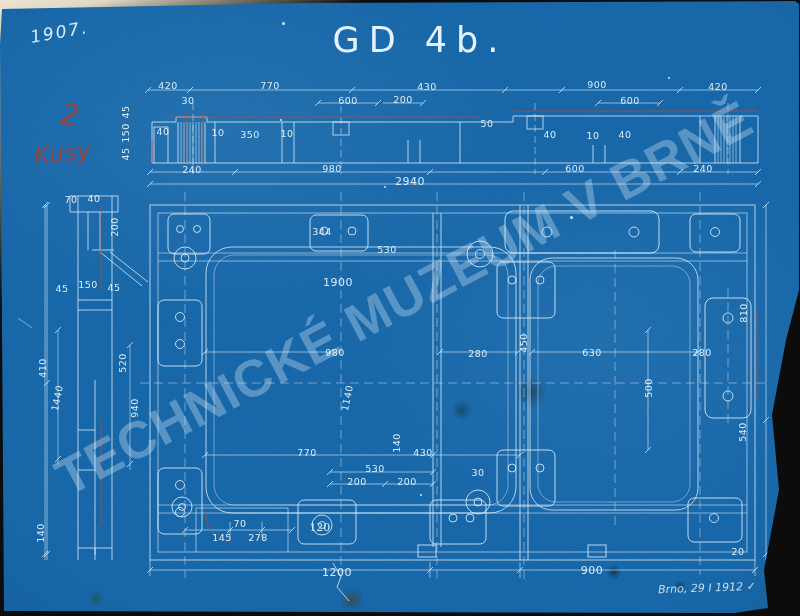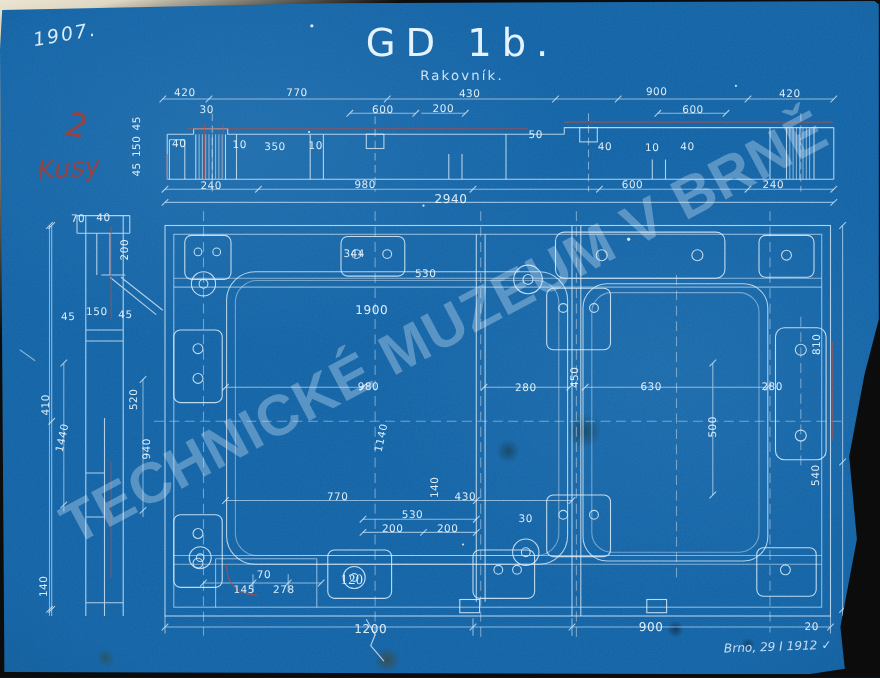--- a/index.html
+++ b/index.html
@@ -149,22 +149,21 @@
           <path d="M170 117 H480 M513 111 H757 M186 112 V163 M203 112 V163 M101 205 V290 M101 420 V525 M206 513 Q206 541 234 541 M152 140 V163 M757 310 V400"></path>
         </g>
       </g>
 
       <rect x="0" y="0" width="800" height="616" filter="url(#grain)" opacity="0.9"></rect>
     </svg>
 
     <div class="watermark">TECHNICKÉ MUZEUM V BRNĚ</div>
 
     <div class="title-block">
-      <div class="title">GD 1b.</div>
-      <div class="subtitle">Rakovník.</div>
+      <div class="title">GD 4b.</div>
     </div>
 
     <div class="year-note">1907.</div>
 
     <div class="red-note">
       <div class="red-2">2</div>
       <div class="red-kusy">Kusy</div>
     </div>
 
     <div class="date-note">Brno, 29 I 1912 ✓</div>
@@ -224,21 +223,21 @@
         <span class="dim" style="left: 375px; top: 468px; font-size: 9.5px;">530</span>
         <span class="dim" style="left: 357px; top: 481px; font-size: 9.5px;">200</span>
         <span class="dim" style="left: 407px; top: 481px; font-size: 9.5px;">200</span>
         <span class="dim" style="left: 478px; top: 472px; font-size: 9.5px;">30</span>
         <span class="dim" style="left: 222px; top: 537px; font-size: 9.5px;">145</span>
         <span class="dim" style="left: 258px; top: 537px; font-size: 9.5px;">278</span>
         <span class="dim" style="left: 240px; top: 523px; font-size: 9.5px;">70</span>
         <span class="dim" style="left: 320px; top: 527px; font-size: 13px; font-family: Liberation Serif, serif;">120</span>
         <span class="dim" style="left: 337px; top: 572px; font-size: 11px;">1200</span>
         <span class="dim" style="left: 592px; top: 570px; font-size: 11px;">900</span>
-        <span class="dim" style="left: 738px; top: 551px; font-size: 9.5px; margin-top: 19px;">20</span>
+        <span class="dim" style="left: 738px; top: 551px; font-size: 9.5px;">20</span>
       </div>
 
     <div class="speck" style="left:282px;top:22px;width:3px;height:3px;"></div>
     <div class="speck" style="left:280px;top:119px;width:2px;height:2px;"></div>
     <div class="speck" style="left:384px;top:186px;width:2px;height:2px;"></div>
     <div class="speck" style="left:570px;top:216px;width:3px;height:3px;"></div>
     <div class="speck" style="left:668px;top:77px;width:2px;height:2px;"></div>
     <div class="speck" style="left:420px;top:494px;width:2px;height:2px;"></div>
   </div>
 </div>

